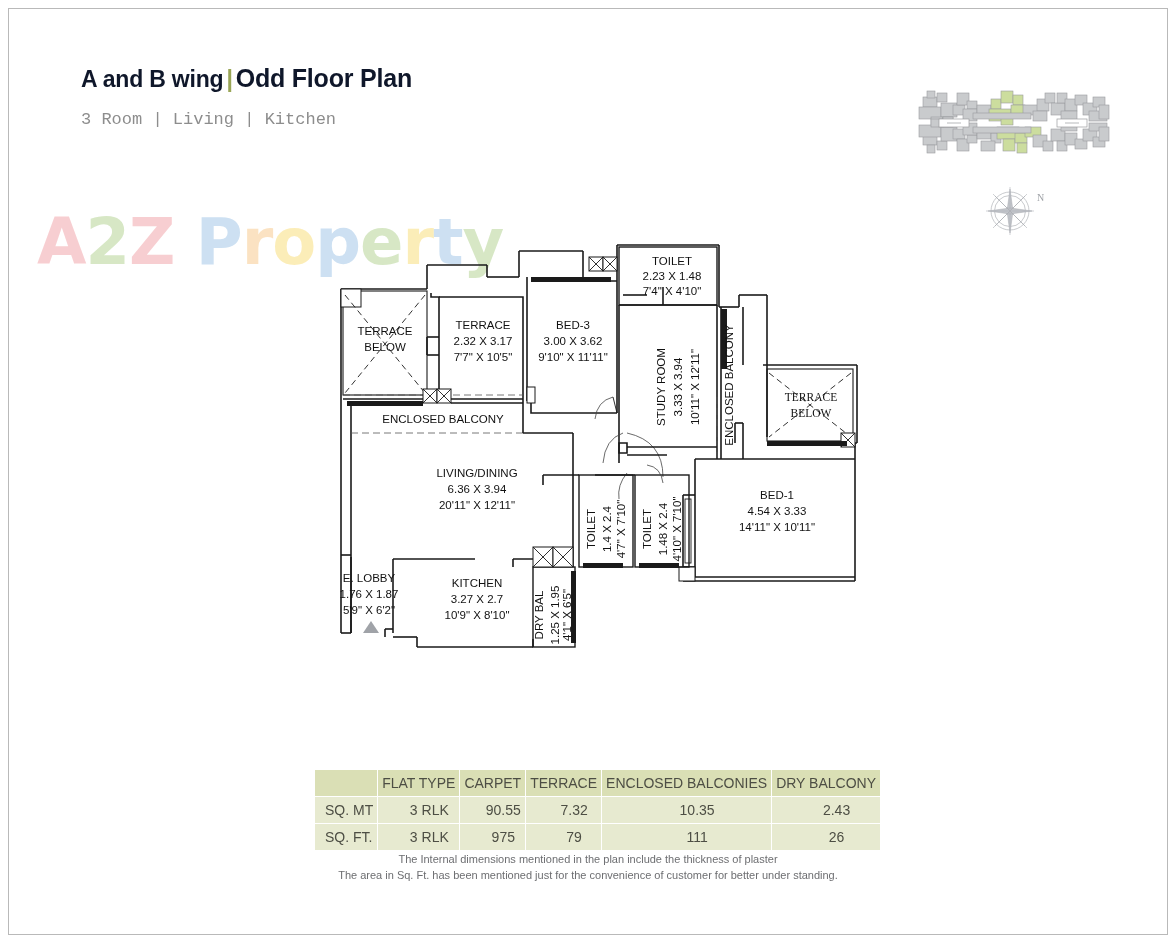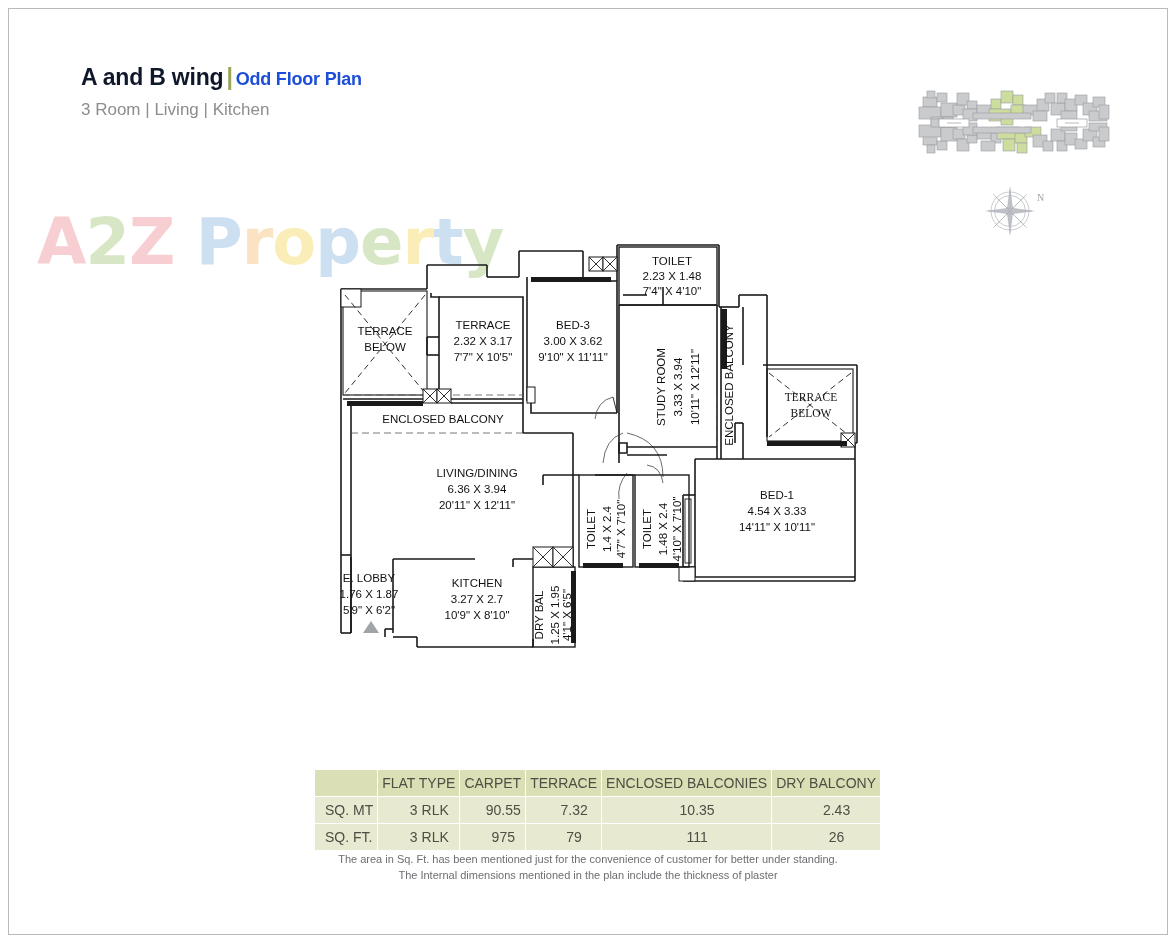--- a/index.html
+++ b/index.html
@@ -25,26 +25,27 @@
   
   #header { position: absolute; left: 72px; top: 55px; }
   #title-line {
     font-size: 23px;
     font-weight: bold;
     letter-spacing: -0.2px;
     white-space: nowrap;
   }
   #title-wing { color: #0f172a; }
   #title-sep  { color: #9aa657; font-weight: bold; padding: 0 3px; }
-  #title-sub  { color: #1d4ed8; font-size: 18px; }
+  #title-sub  { color: #0f172a; font-size: 25px; }
   #subtitle {
-    margin-top: 9px;
+    margin-top: 17px;
     font-size: 17px;
     color: #8d8d8d;
     white-space: nowrap;
+    font-family: Liberation Mono, monospace;
   }
 
   
   #watermark {
     position: absolute; left: 28px; top: 196px;
     font-size: 64px; font-weight: bold;
     letter-spacing: -1px;
     white-space: nowrap;
     opacity: 0.30;
     pointer-events: none;
@@ -493,17 +494,17 @@
         <td>3 RLK</td>
         <td>975</td>
         <td>79</td>
         <td>111</td>
         <td>26</td>
       </tr>
     </tbody>
   </table>
 
   <div id="notes">
+    <div>The Internal dimensions mentioned in the plan include the thickness of plaster</div>
     <div>The area in Sq. Ft. has been mentioned just for the convenience of customer for better under standing.</div>
-    <div>The Internal dimensions mentioned in the plan include the thickness of plaster</div>
   </div>
 
 </div>
 
 </body></html>

